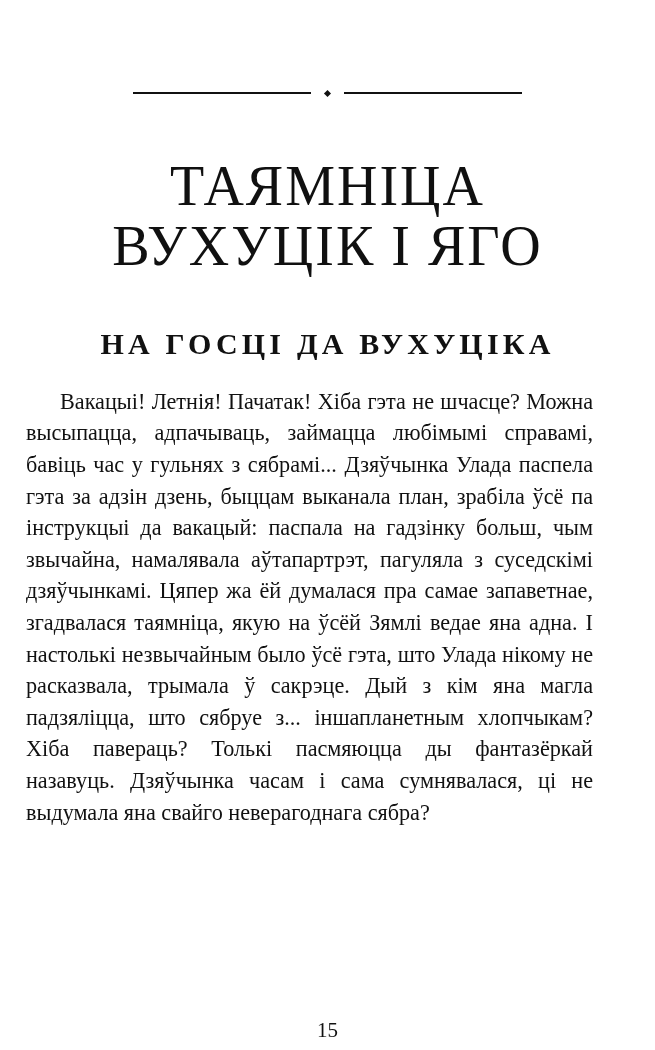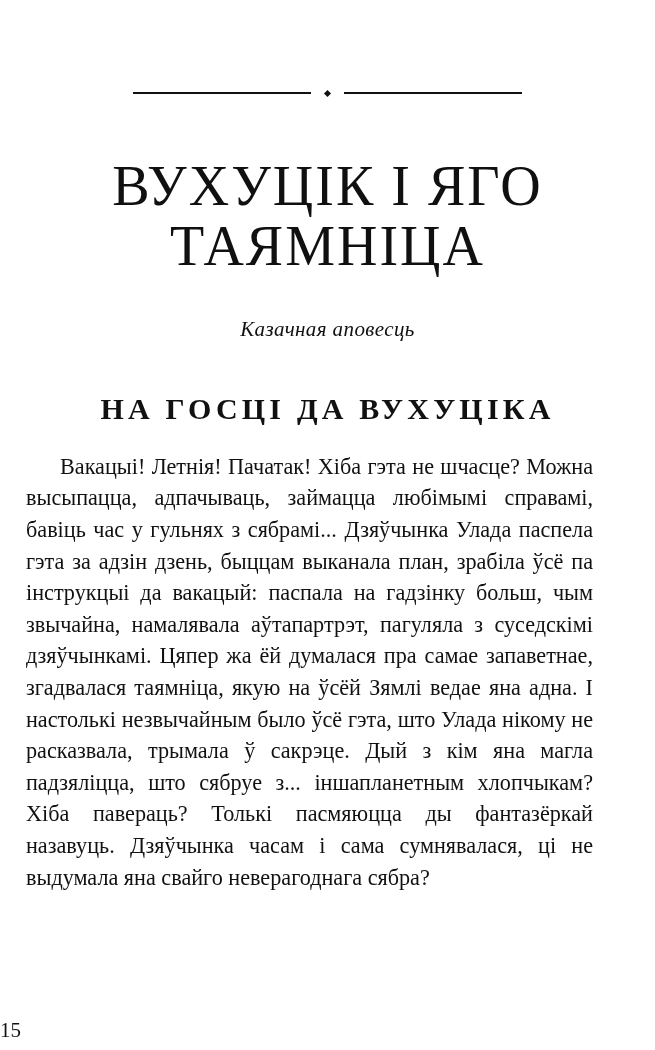--- a/index.html
+++ b/index.html
@@ -94,42 +94,41 @@
     margin: 0;
     text-indent: 34px;
   }
 
   
   .folio {
     position: absolute;
     left: 0;
     right: 0;
     top: 930px;
-    text-align: left;
+    text-align: center;
     font-size: 21px;
     color: #111;
   }
 </style>
 </head>
 <body>
 
 <div class="page">
 
   <div class="ornament">
     <span class="rule"></span>
     <span class="dot"></span>
     <span class="rule"></span>
   </div>
 
   <h1 class="title">
+    <span class="line">ТАЯМНІЦА</span>
     <span class="line">ВУХУЦІК І ЯГО</span>
-    <span class="line">ТАЯМНІЦА</span>
   </h1>
 
-  <div class="subtitle">Казачная аповесць</div>
 
   <h2 class="chapter">НА ГОСЦІ ДА ВУХУЦІКА</h2>
 
   <div class="body-text">
     <p>Вакацыі! Летнія! Пачатак! Хіба гэта не шчасце? Можна высыпацца, адпачываць, займацца любімымі справамі, бавіць час у гульнях з сябрамі... Дзяўчынка Улада паспела гэта за адзін дзень, быццам выканала план, зрабіла ўсё па інструкцыі да вакацый: паспала на гадзінку больш, чым звычайна, намалявала аўтапартрэт, пагуляла з суседскімі дзяўчынкамі. Цяпер жа ёй думалася пра самае запаветнае, згадвалася таямніца, якую на ўсёй Зямлі ведае яна адна. І настолькі незвычайным было ўсё гэта, што Улада нікому не расказвала, трымала ў сакрэце. Дый з кім яна магла падзяліцца, што сябруе з... іншапланетным хлопчыкам? Хіба павераць? Толькі пасмяюцца ды фантазёркай назавуць. Дзяўчынка часам і сама сумнявалася, ці не выдумала яна свайго неверагоднага сябра?</p>
   </div>
 
   <div class="folio">15</div>
 
 </div>

